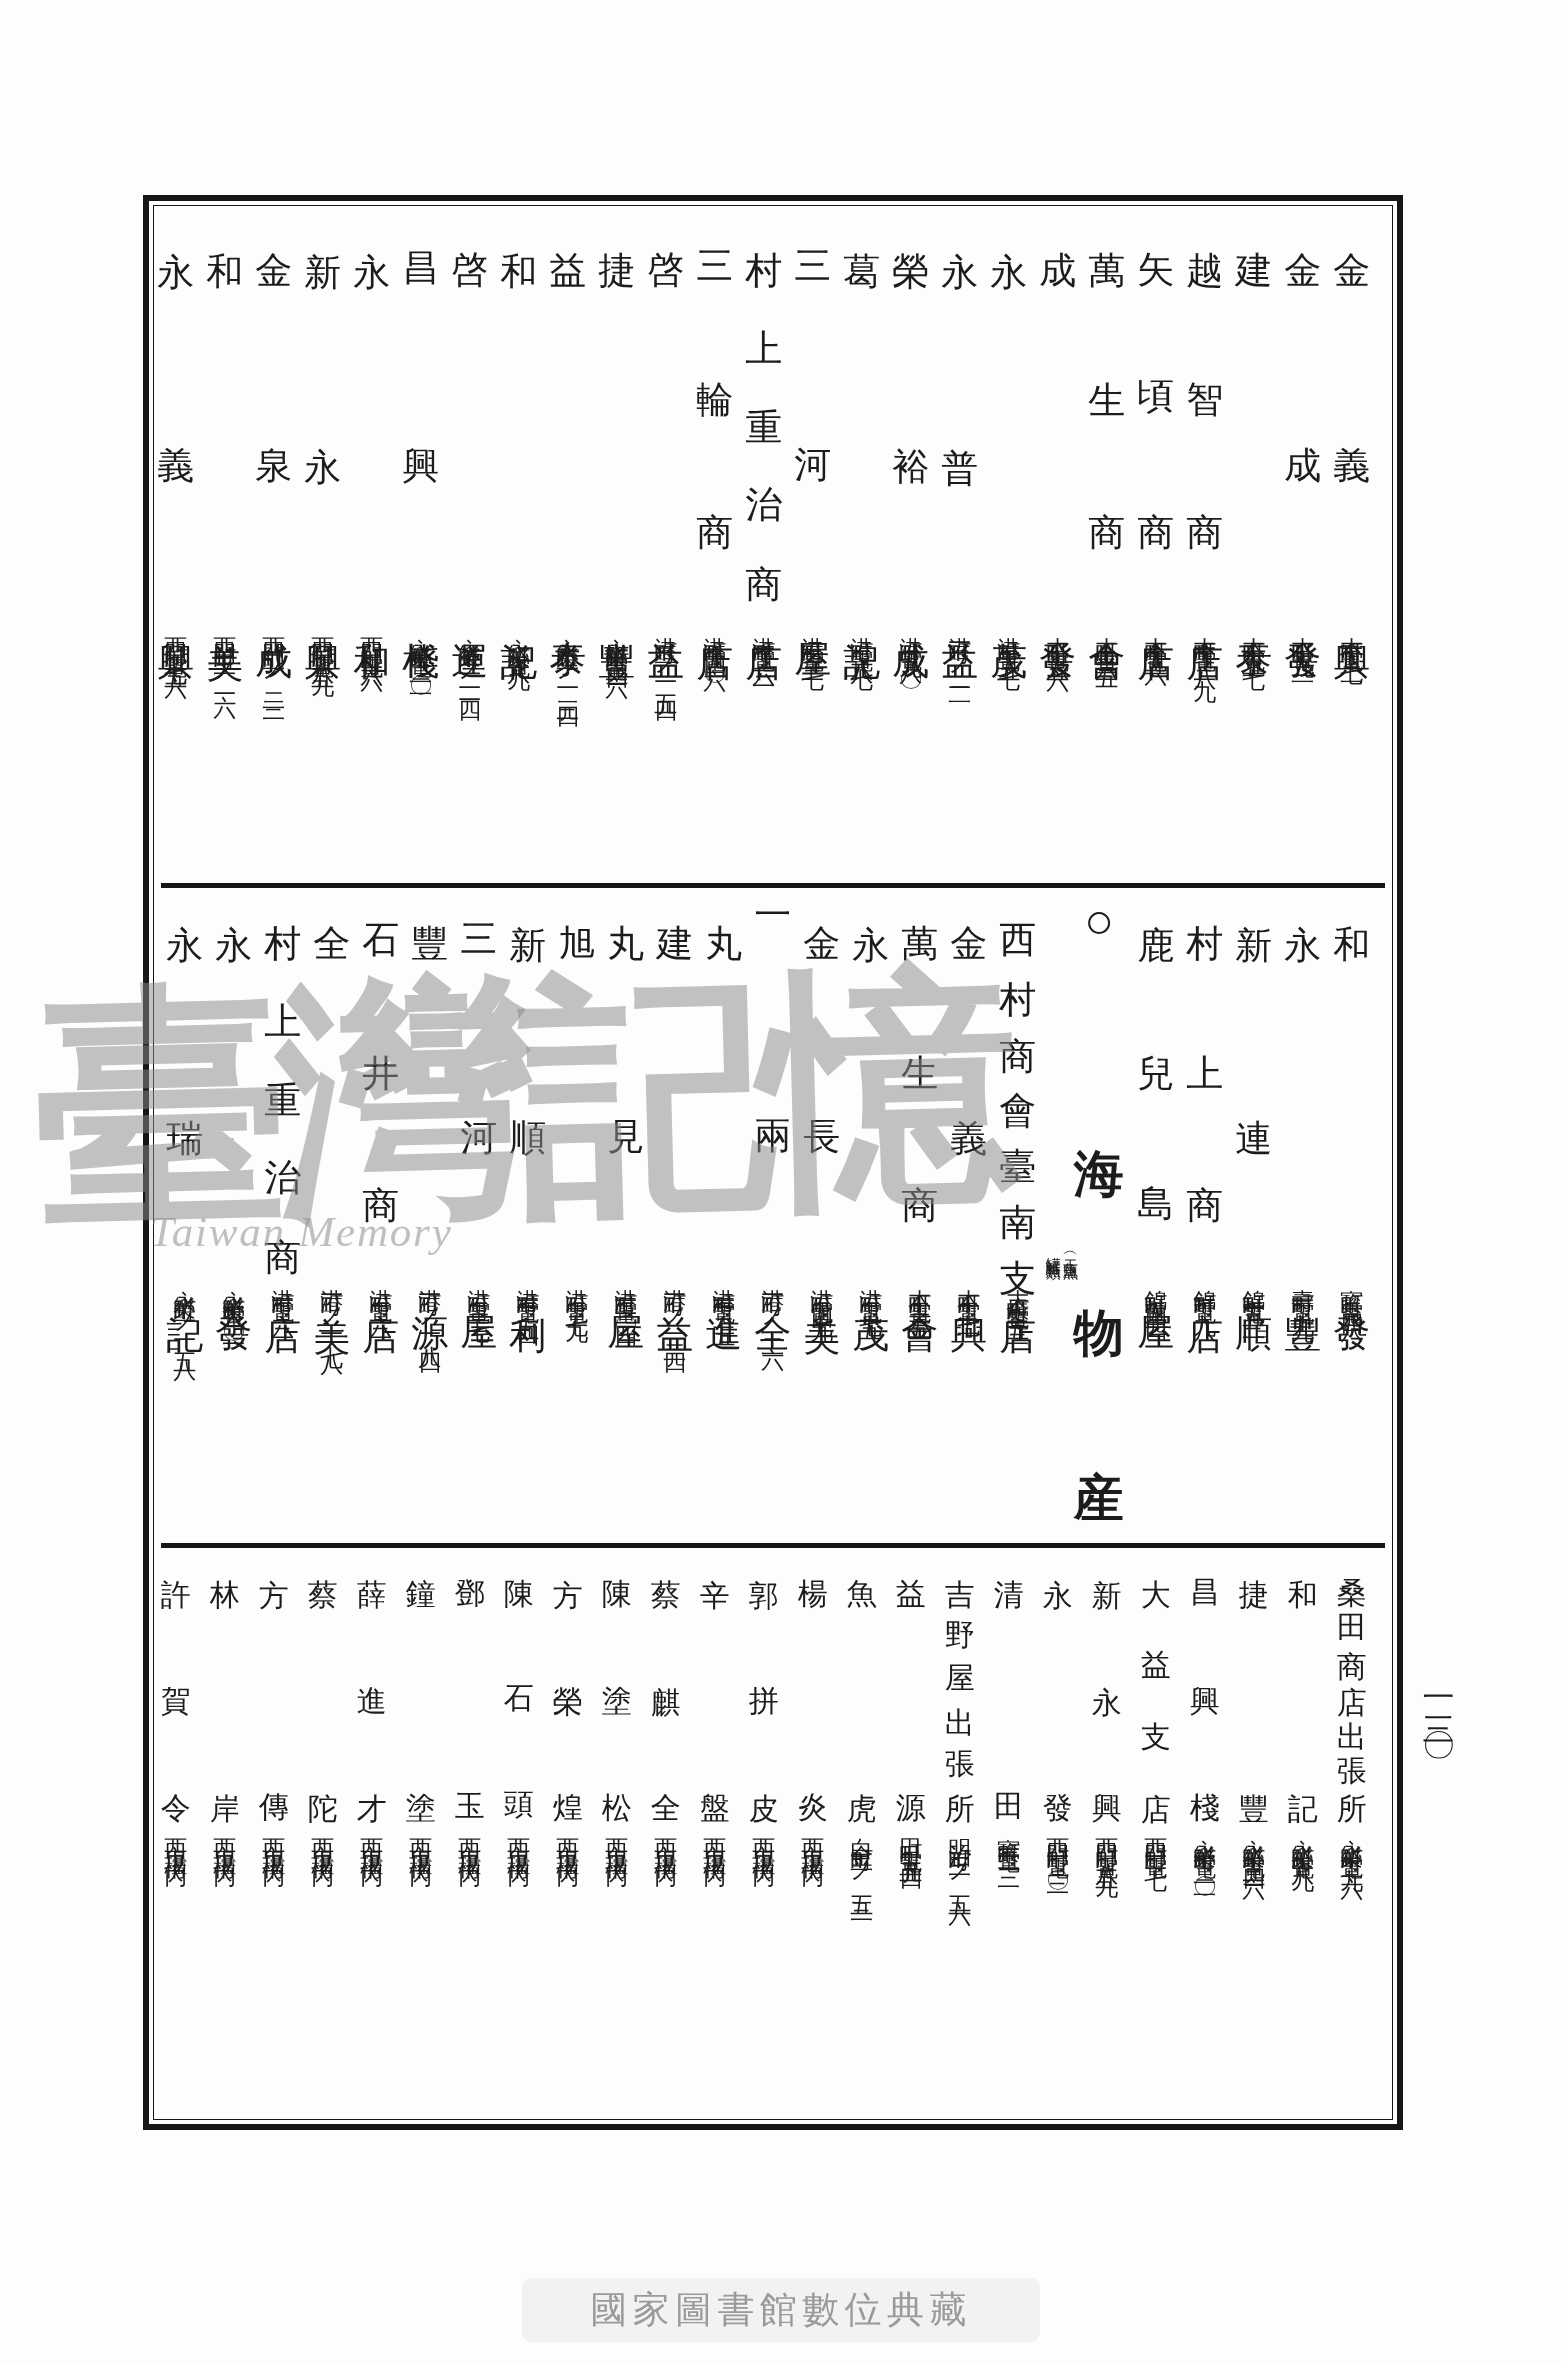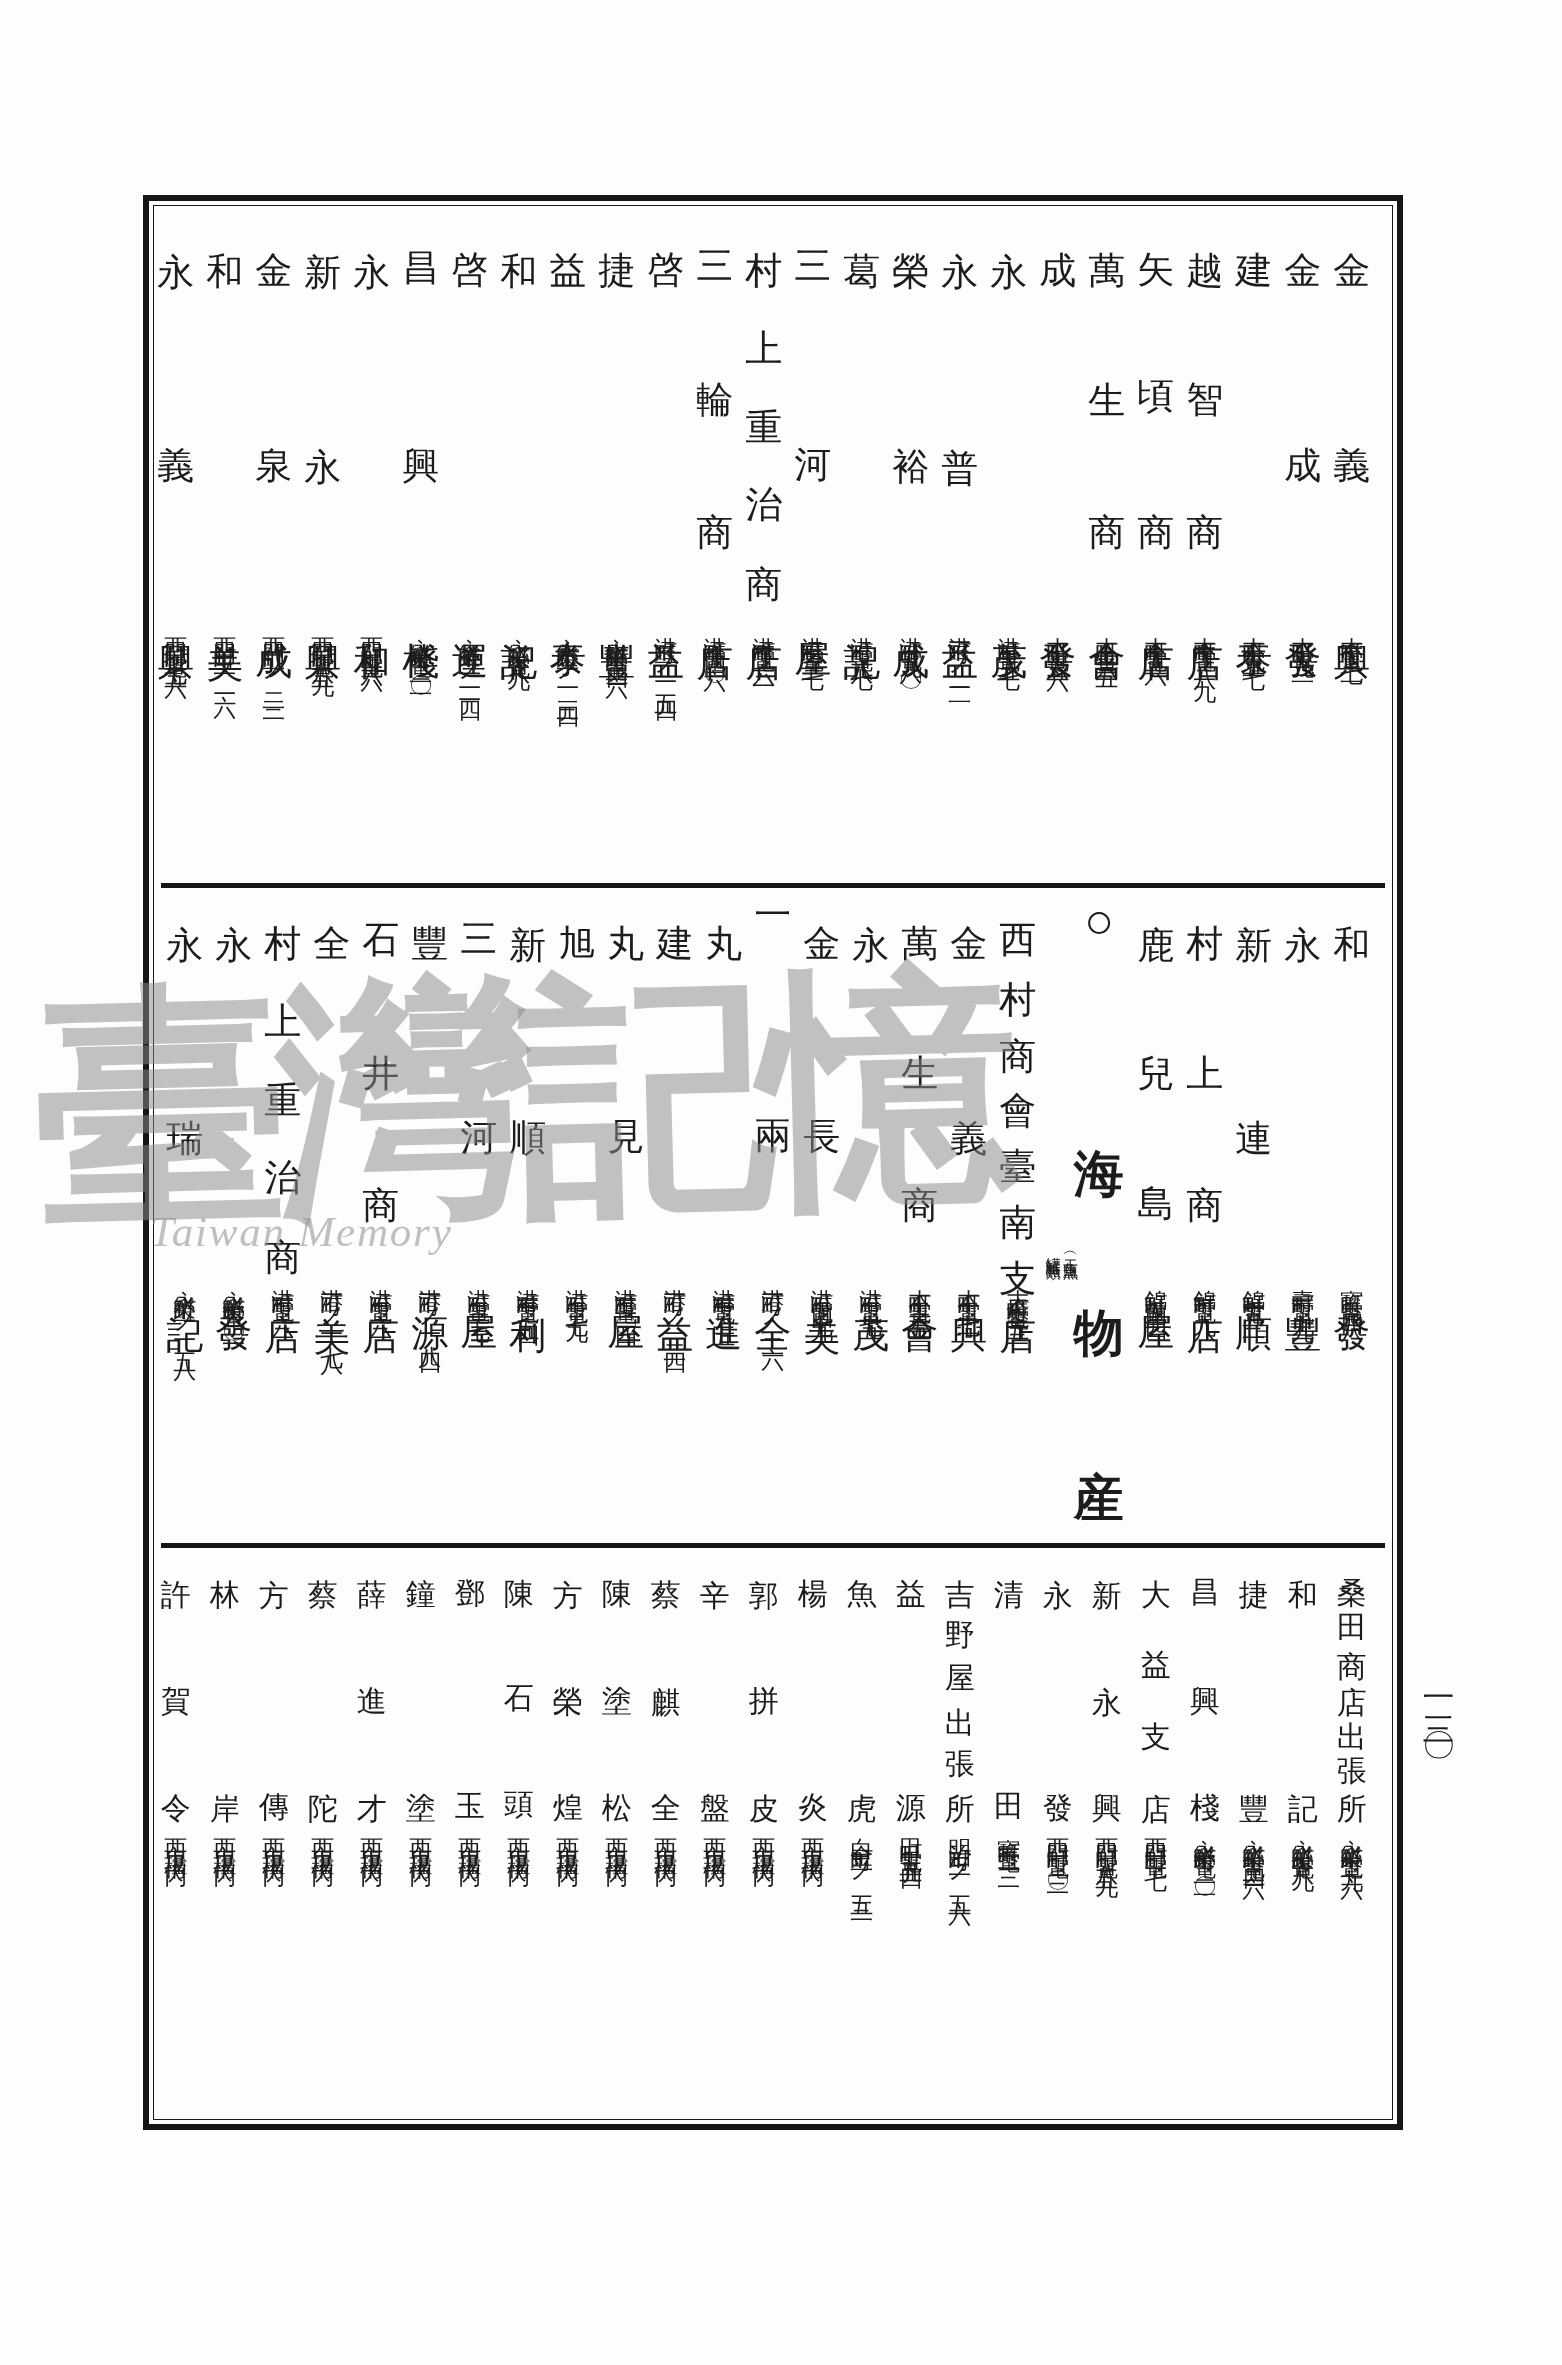--- a/index.html
+++ b/index.html
@@ -699,15 +699,18 @@
           </div>
       </div>
     </div>
   </div>
 
   <div class="folio">一三〇</div>
 
   <div class="wm wm-cjk">臺灣記憶</div>
   <div class="wm wm-latin">Taiwan Memory</div>
 
+  <div class="caption-band">
+    <span class="txt">國家圖書館數位典藏</span>
+  </div>
 
 </div>
 
 
 </body></html>

